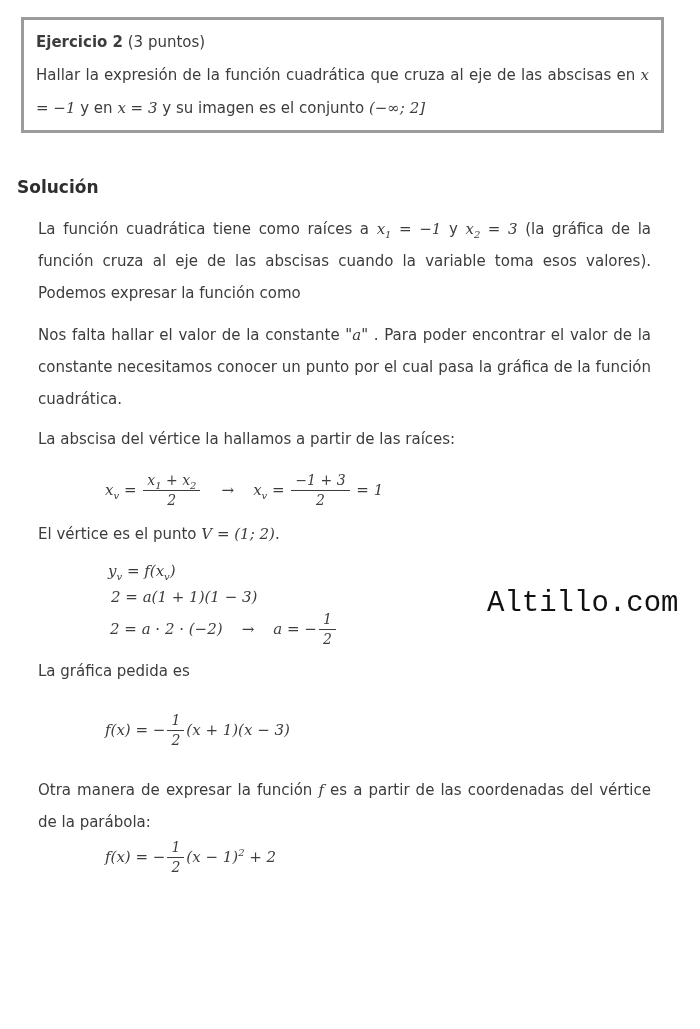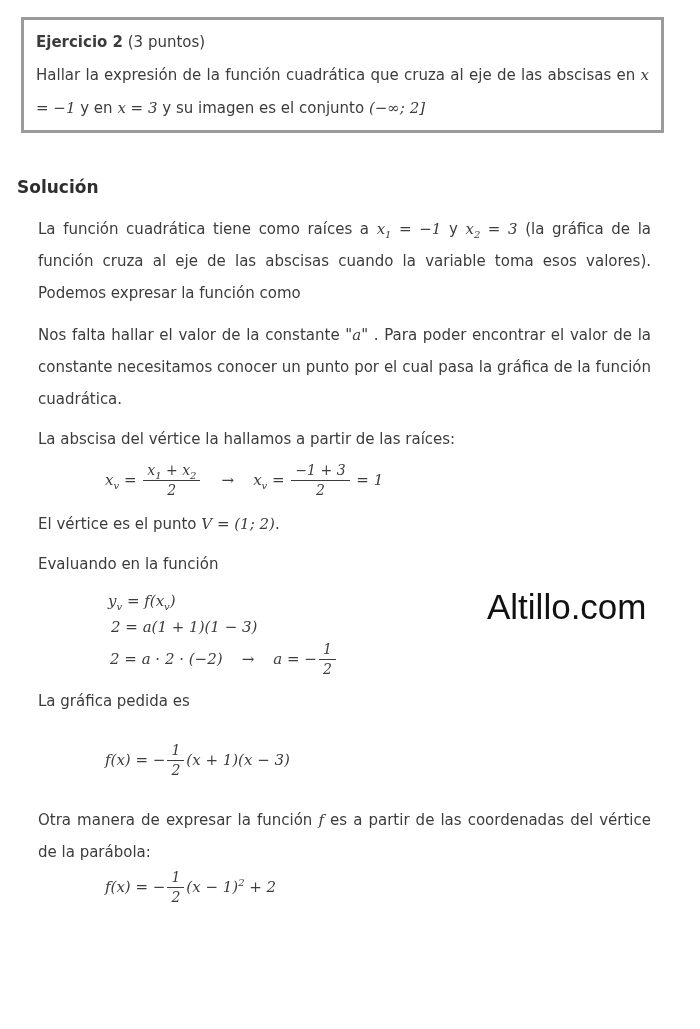--- a/index.html
+++ b/index.html
@@ -39,30 +39,30 @@
   sub{font-size:10px;font-style:italic;line-height:0;}
   sup{font-size:10px;font-style:italic;line-height:0;}
   .frac{
     display:inline-block;vertical-align:middle;text-align:center;
     line-height:normal;margin:0 2px;
   }
   .frac .num,.frac .den{display:block;padding:0 4px;line-height:19px;font-size:14px;}
   .frac .den{border-top:1px solid var(--text);}
   .formula{line-height:26px;margin:0 0 0 67px;text-align:left;}
   .f1{margin-top:10px;}
-  .f2{margin-top:6px;}
+  .f2{margin-top:16px;}
   .ev1{margin-top:8px;margin-left:70px;}
   .ev2{margin-left:73px;}
   .ev3{margin-left:72px;}
   .f4{margin-top:24px;}
   .f5{margin-top:0;}
   .p7x{margin-top:6px;}
   .watermark{
     position:absolute;left:487px;top:587px;
-    font-family:Liberation Sans, sans-serif;font-size:35px;color:var(--wm);
+    font-family:Liberation Mono, monospace;font-size:29px;color:var(--wm);
     letter-spacing:0;
   }
 </style>
 </head>
 <body>
 
 <div class="page">
 
   <div class="ex-box">
     <div class="ex-title">
@@ -72,21 +72,20 @@
   </div>
 
   <div class="solucion">Solución</div>
 
   <div class="content">
     <p class="para p1">La función cuadrática tiene como raíces a <span class="math">x<sub>1</sub> = −1</span> y <span class="math">x<sub>2</sub> = 3</span> (la gráfica de la función cruza al eje de las abscisas cuando la variable toma esos valores). Podemos expresar la función como</p>
     <p class="para p2">Nos falta hallar el valor de la constante "<span class="math">a</span>" . Para poder encontrar el valor de la constante necesitamos conocer un punto por el cual pasa la gráfica de la función cuadrática.</p>
     <p class="para p4">La abscisa del vértice la hallamos a partir de las raíces:</p>
     <div class="formula f2"><span class="math">x<sub>v</sub> = <span class="frac"><span class="num">x<sub>1</sub> + x<sub>2</sub></span><span class="den">2</span></span>&nbsp;&nbsp;&nbsp;&nbsp;→&nbsp;&nbsp;&nbsp;&nbsp;x<sub>v</sub> = <span class="frac"><span class="num">−1 + 3</span><span class="den">2</span></span> = 1</span></div>
     <p class="para p5">El vértice es el punto <span class="math">V = (1; 2)</span>.</p>
-    <p class="para p6">Evaluando en la función</p>
     <div class="formula ev1"><span class="math">y<sub>v</sub> = f(x<sub>v</sub>)</span></div>
     <div class="formula ev2"><span class="math">2 = a(1 + 1)(1 − 3)</span></div>
     <div class="formula ev3"><span class="math">2 = a · 2 · (−2)&nbsp;&nbsp;&nbsp;&nbsp;→&nbsp;&nbsp;&nbsp;&nbsp;a = −<span class="frac"><span class="num">1</span><span class="den">2</span></span></span></div>
     <p class="para p7x">La gráfica pedida es</p>
     <div class="formula f4"><span class="math">f(x) = −<span class="frac"><span class="num">1</span><span class="den">2</span></span>(x + 1)(x − 3)</span></div>
     <p class="para p8">Otra manera de expresar la función <span class="math">f</span> es a partir de las coordenadas del vértice de la parábola:</p>
     <div class="formula f5"><span class="math">f(x) = −<span class="frac"><span class="num">1</span><span class="den">2</span></span>(x − 1)<sup>2</sup> + 2</span></div>
   </div>
 
   <div class="watermark">Altillo.com</div>

